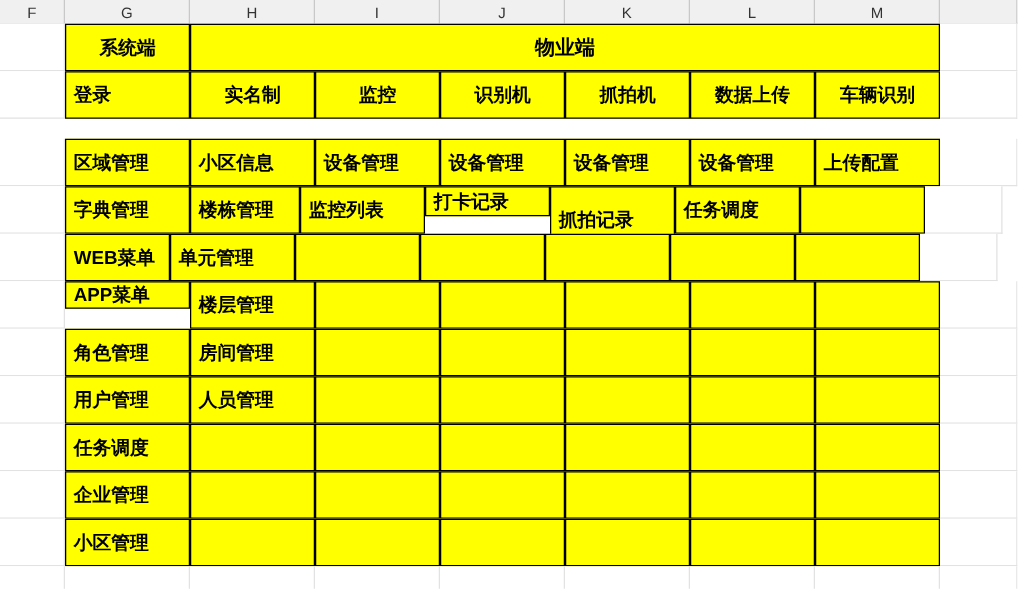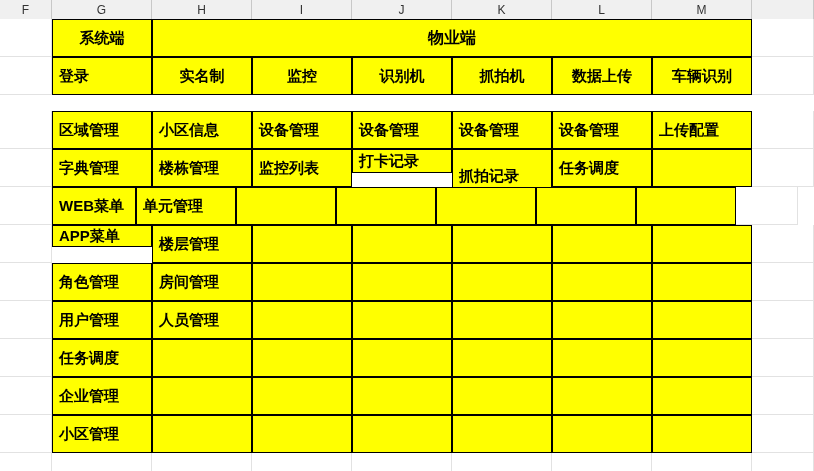--- a/index.html
+++ b/index.html
@@ -128,21 +128,21 @@
       <div class="cell fill left" style="width:100px;height:38px">设备管理</div>
       <div class="cell fill left" style="width:100px;height:38px">设备管理</div>
       <div class="cell fill left" style="width:100px;height:38px">设备管理</div>
       <div class="cell fill left" style="width:100px;height:38px">上传配置</div>
       <div class="cell blankcol" style="width:62px;height:38px"></div>
     </div>
 
     <div class="row" style="height:38px">
       <div class="cell blankcol" style="width:52px;height:38px"></div>
       <div class="cell fill left" style="width:100px;height:38px">字典管理</div>
-      <div class="cell fill left" style="width:100px;height:38px">楼栋管理</div>
+      <div class="cell fill left" style="width:88px;height:38px">楼栋管理</div>
       <div class="cell fill left" style="width:100px;height:38px">监控列表</div>
       <div class="cell fill left" style="width:100px;height:24px">打卡记录</div>
       <div class="cell fill left" style="width:100px;height:54px">抓拍记录</div>
       <div class="cell fill left" style="width:100px;height:38px">任务调度</div>
       <div class="cell fill left" style="width:100px;height:38px"></div>
       <div class="cell blankcol" style="width:62px;height:38px"></div>
     </div>
 
     <div class="row" style="height:38px">
       <div class="cell blankcol" style="width:52px;height:38px"></div>

